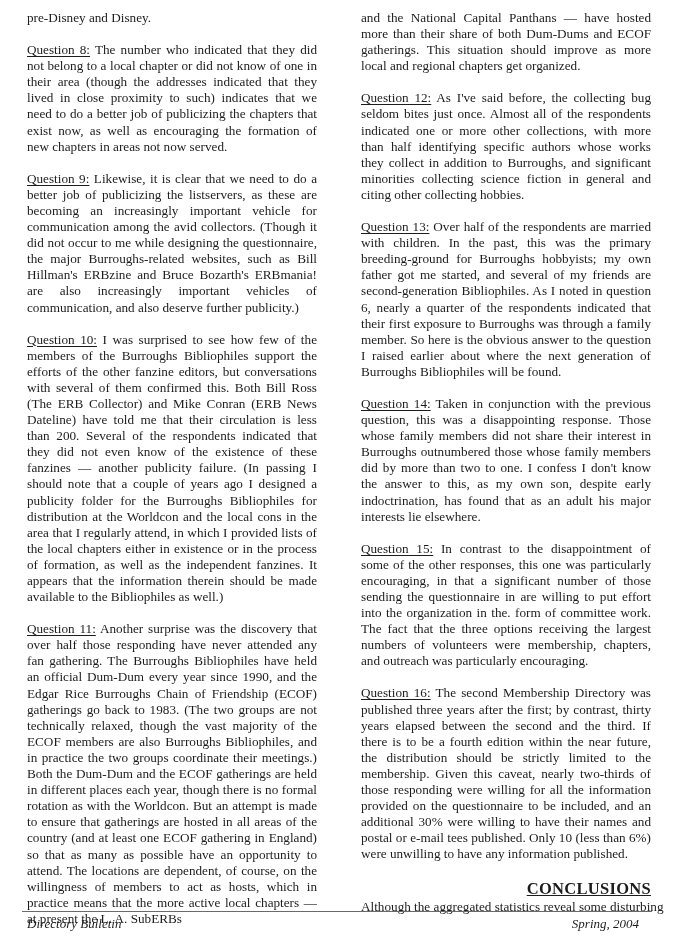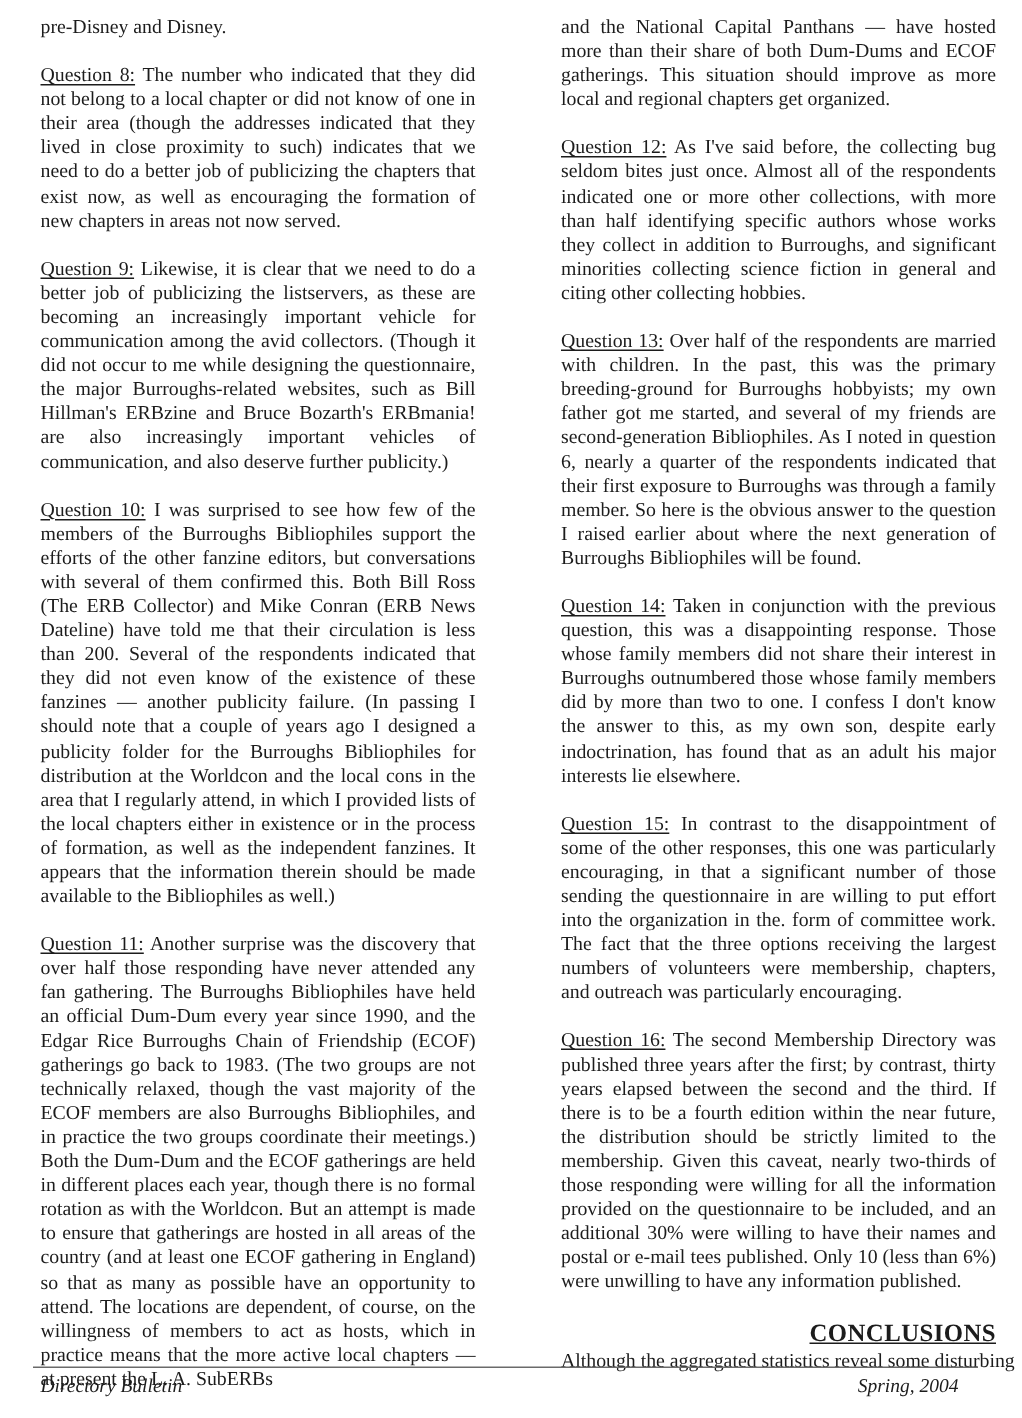--- a/index.html
+++ b/index.html
@@ -13,21 +13,21 @@
   .page { position: absolute; left: 0; top: 0; width: 681px; height: 945px; border-radius: 19px; }
   .col {
     position: absolute; top: 10px;
     width: 290px;
     font-size: 13.2px;
     line-height: 16.1px;
     text-align: justify;
     hyphens: none;
   }
   .col-left { left: 27px; }
-  .col-right { left: 374px; }
+  .col-right { left: 361px; }
   .para { margin: 0 0 16px 0; }
   .q-label { text-decoration: underline; text-underline-offset: 2px; }
   .italic { }
   .conclusions-heading {
     text-align: right; font-weight: bold; font-size: 16.5px;
     letter-spacing: 0.3px; text-decoration: underline;
     margin: 2px 0 1px 0; line-height: 19px;
   }
   .conclusions-text { margin: 0; text-align: right; white-space: nowrap; }
   .footer-rule {

